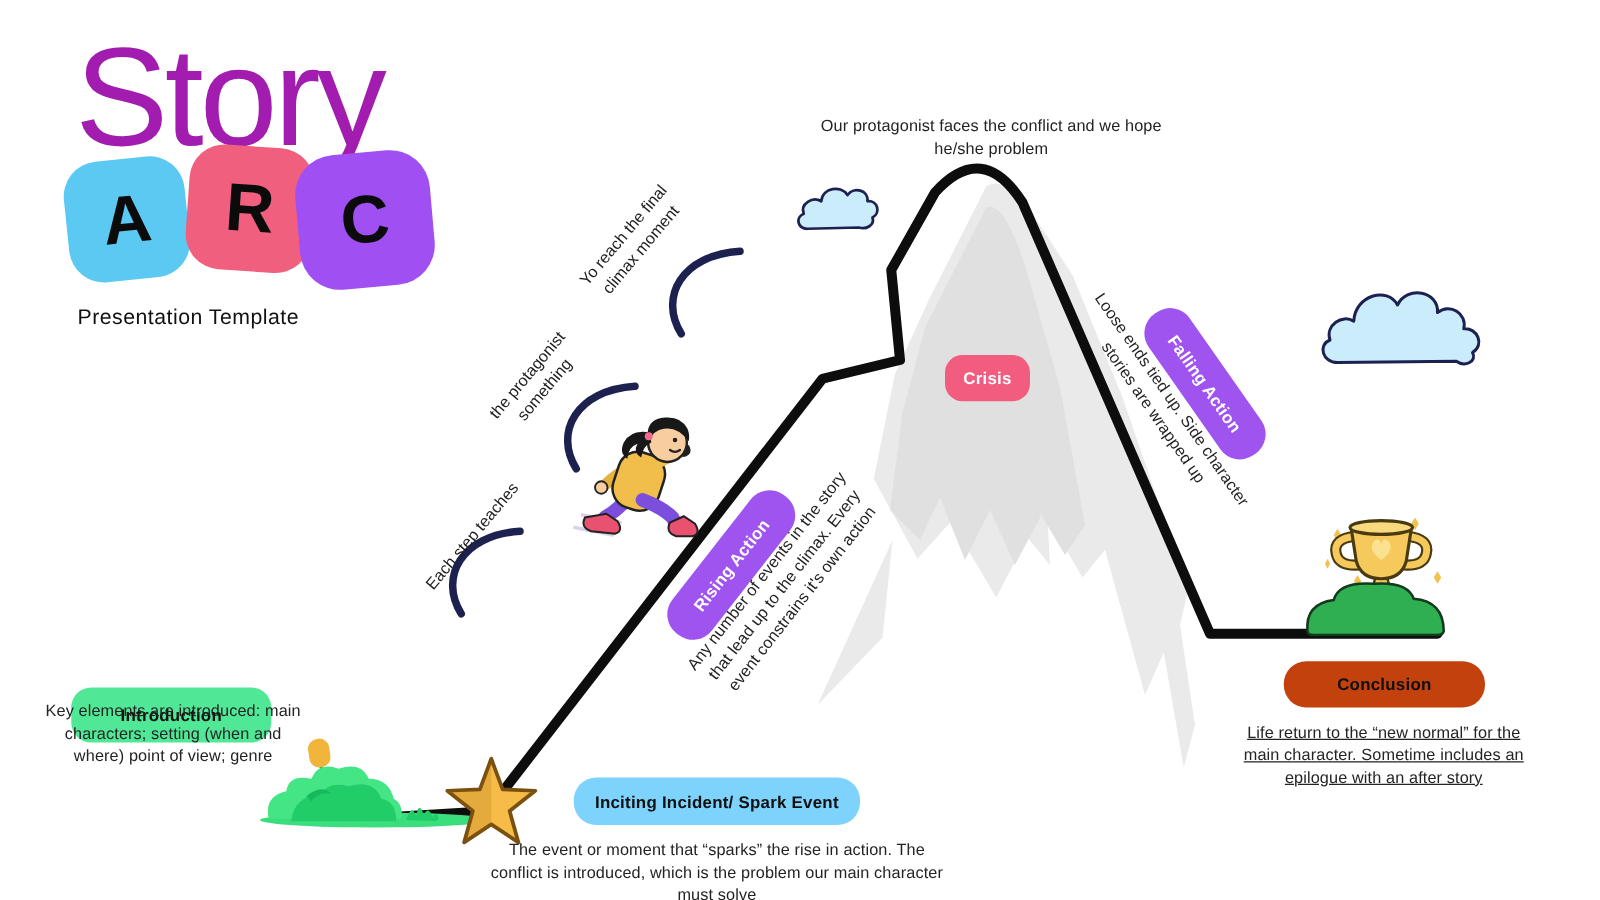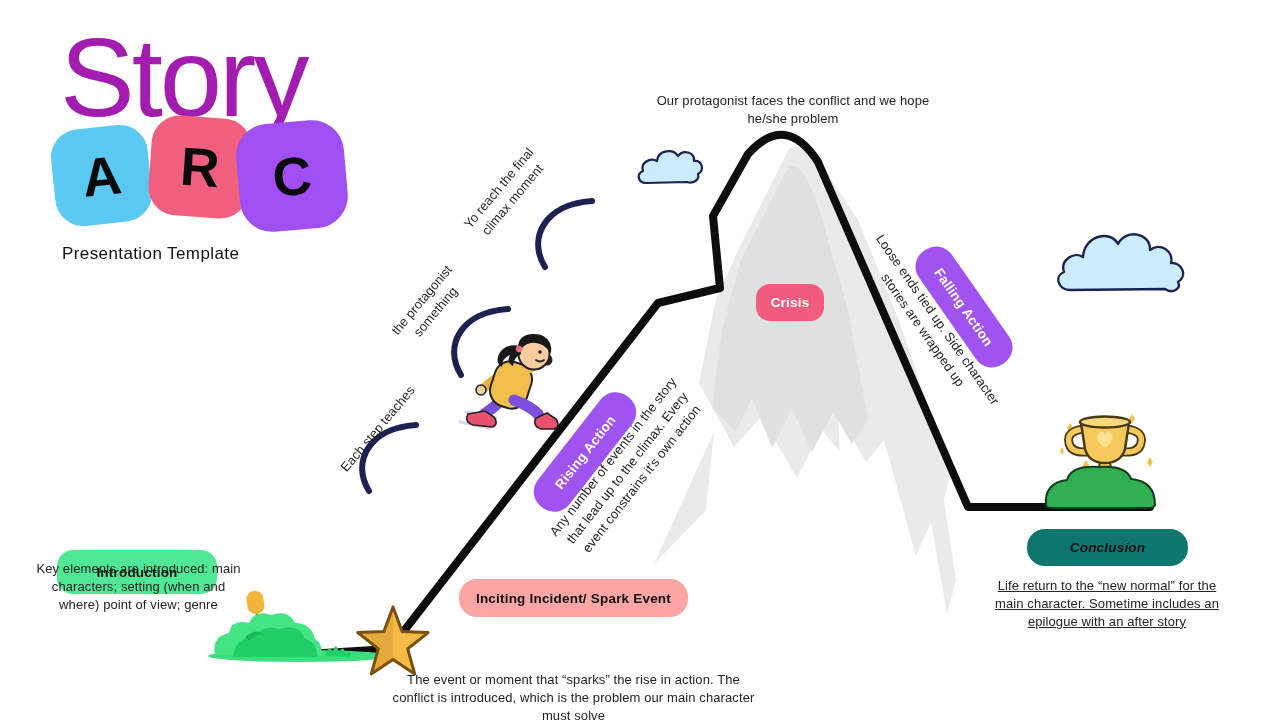--- a/index.html
+++ b/index.html
@@ -14,22 +14,22 @@
   .tile-a{left:53px;top:127px;width:97px;height:97px;background:#5BC9F2;transform:rotate(-6deg);z-index:3;}
   .tile-r{left:150px;top:117px;width:100px;height:100px;background:#F0607E;transform:rotate(4deg);z-index:4;}
   .tile-c{left:238px;top:122px;width:108px;height:108px;background:#A04FF2;transform:rotate(-5deg);border-radius:32px;z-index:5;}
   .subtitle{left:62px;top:244px;font-size:17px;font-weight:400;letter-spacing:.4px;color:#111;}
   
   .badge{display:flex;align-items:center;justify-content:center;font-weight:700;font-size:13.5px;
          letter-spacing:.2px;text-align:center;z-index:6;}
   .badge-climax{left:731px;top:47px;width:127px;height:38px;background:#53C7F0;border-radius:12px;color:#101010;}
   .badge-crisis{left:738px;top:284px;width:68px;height:37px;background:#F25C7E;border-radius:14px;color:#ffffff;margin-left:18px;}
   .badge-intro{left:57px;top:550px;width:160px;height:44px;background:#50E896;border-radius:16px;color:#101010;}
-  .badge-inciting{left:459px;top:579px;width:229px;height:38px;background:#fca5a5;border-radius:18px;color:#101010;}
-  .badge-conclusion{left:1027px;top:529px;width:161px;height:37px;background:#0f766e;border-radius:18px;color:#101010;font-style:italic;}
+  .badge-inciting{left:459px;top:622px;width:229px;height:38px;background:#7dd3fc;border-radius:18px;color:#101010;}
+  .badge-conclusion{left:1027px;top:529px;width:161px;height:37px;background:#c2410c;border-radius:18px;color:#101010;}
   .badge-rising{left:515px;top:432px;width:140px;height:40px;background:#9F54F0;border-radius:19px;color:#ffffff;transform:rotate(-52deg);}
   .badge-falling{left:895px;top:287px;width:138px;height:40px;background:#9F54F0;border-radius:19px;color:#ffffff;transform:rotate(55deg);}
   
   .desc{font-size:13px;line-height:1.38;text-align:center;color:#232323;letter-spacing:.1px;z-index:6;}
   .desc-climax{left:643px;top:92px;width:300px;}
   .desc-crisis{left:698px;top:325px;width:148px;}
   .desc-intro{left:36px;top:560px;width:205px;}
   .desc-inciting{left:391px;top:650px;width:365px;margin-top:21px;}
   .desc-conclusion{left:987px;top:577px;width:240px;text-decoration:underline;}
   .desc-rising{left:520px;top:441px;width:215px;transform:rotate(-52deg);}

